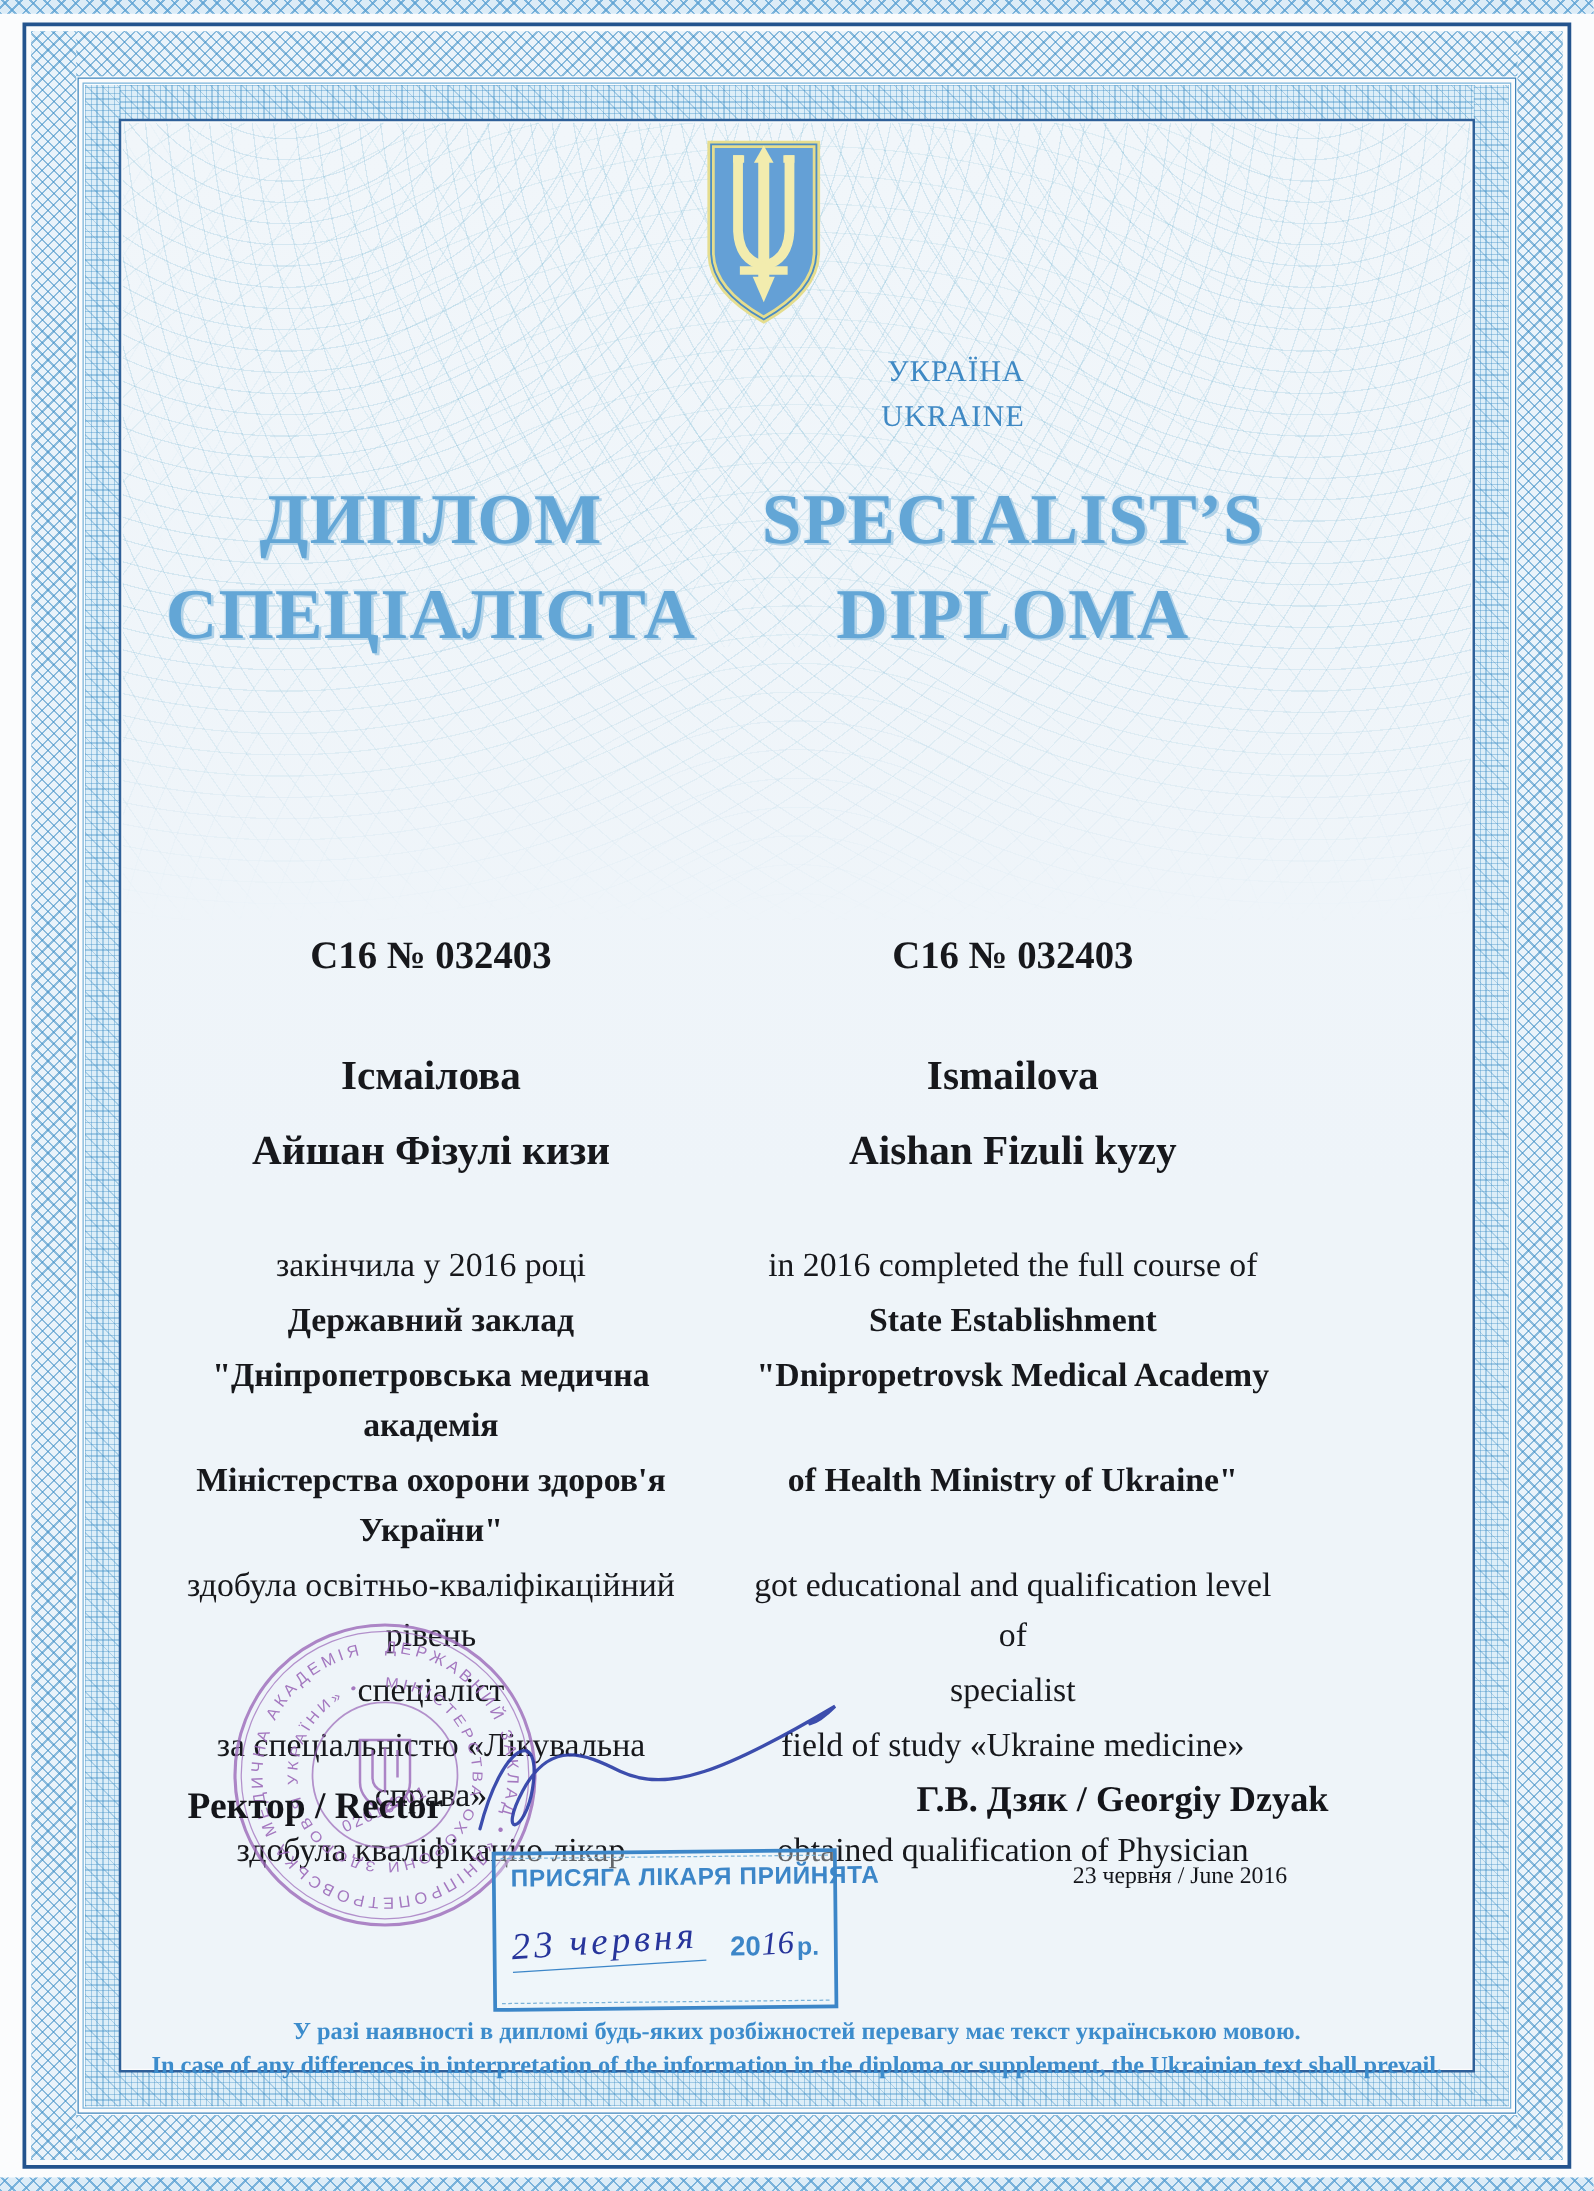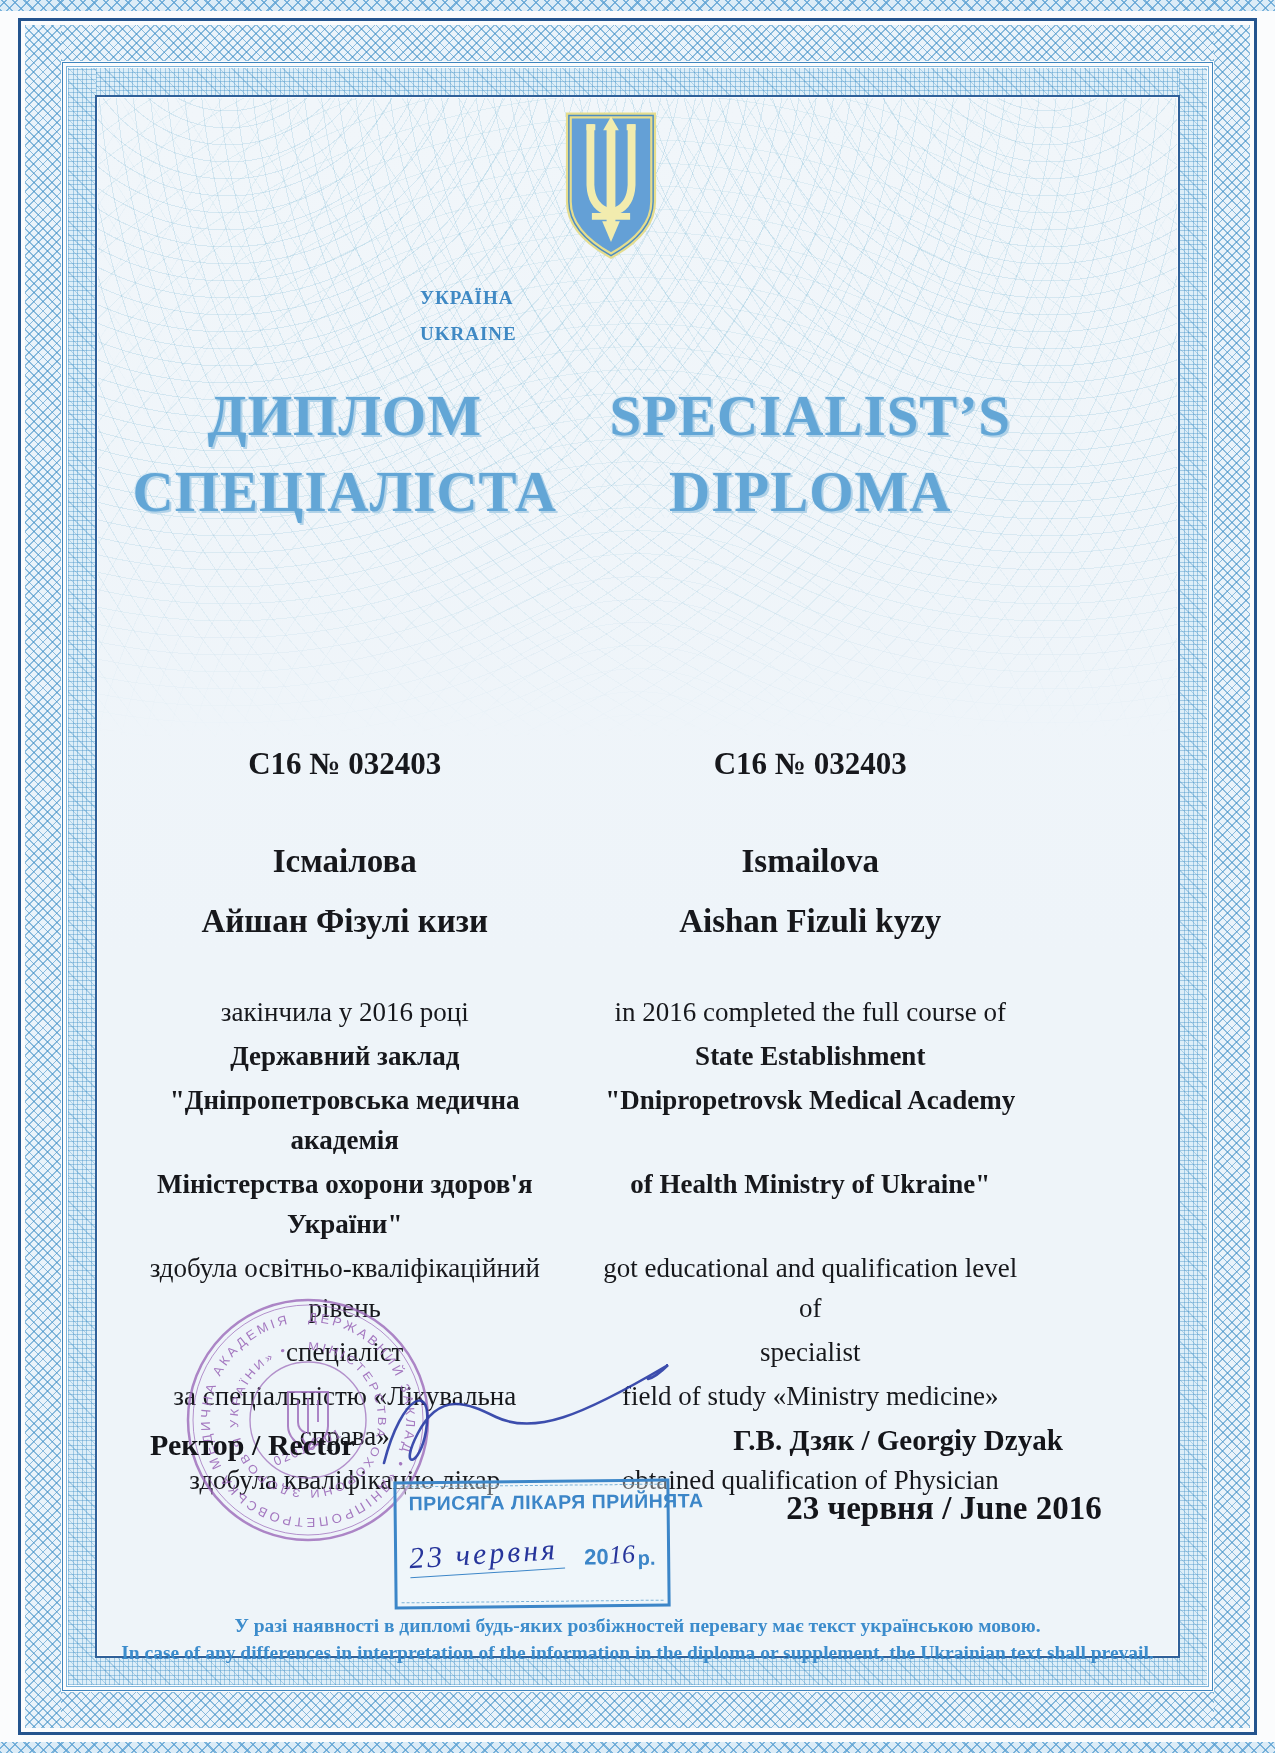--- a/index.html
+++ b/index.html
@@ -49,22 +49,22 @@
     mask-image:linear-gradient(#000 62%, transparent 100%);}
   .lattice{left:0;right:0;top:0;height:420px;pointer-events:none;
     background:
       repeating-linear-gradient(58deg, rgba(110,180,210,.16) 0 1px, transparent 1px 24px),
       repeating-linear-gradient(-58deg, rgba(110,180,210,.16) 0 1px, transparent 1px 24px);
     -webkit-mask-image:radial-gradient(ellipse at 50% 30%, #000 40%, transparent 85%);
     mask-image:radial-gradient(ellipse at 50% 30%, #000 40%, transparent 85%);}
 
   
   .emblem{left:464px;top:10px;width:98px;height:158px;}
-  .country{left:322px;top:182px;width:400px;text-align:left;
-    color:#3f89c4;font-weight:bold;font-size:19px;line-height:36px;letter-spacing:1px;}
+  .country{left:322px;top:182px;width:400px;text-align:right;
+    color:#3f89c4;font-weight:normal;font-size:24px;line-height:36px;letter-spacing:1px;}
 
   
   .cols{left:30px;right:150px;display:grid;grid-template-columns:1fr 1fr;column-gap:32px;}
   .cell{text-align:center;color:#17181c;}
 
   
   .titles{top:280px;}
   .title{font-size:57px;line-height:76px;font-weight:bold;color:#63a6d6;
     letter-spacing:1px;text-align:center;
     text-shadow:2px 2px 0 rgba(167,204,229,.85), -1px -1px 0 rgba(200,225,240,.6);}
@@ -75,21 +75,21 @@
   .name{font-size:33px;font-weight:bold;line-height:42px;}
   .mt-name1{margin-top:58px;} .mt-name2{margin-top:18px;}
   .line{font-size:27px;line-height:40px;}
   .mt-first{margin-top:50px;} .mt-line{margin-top:4px;text-align:center;}
   .b{font-weight:bold;}
 
   
   .rector{left:52px;top:1330px;font-size:30px;font-weight:bold;color:#14151a;}
   .rightsig{left:560px;width:480px;text-align:center;color:#14151a;}
   .dzyak{top:1326px;font-size:29px;font-weight:bold;}
-  .sigdate{top:1392px;font-size:33px;font-weight:bold;padding-left:46px;}
+  .sigdate{top:1392px;font-size:19px;font-weight:normal;padding-left:46px;}
   .sealwrap{left:78px;top:1190px;width:264px;height:264px;opacity:.88;}
   .signature{left:270px;top:1253px;width:312px;height:120px;}
 
   
   .oath{left:296px;top:1382px;width:276px;height:128px;border:3px solid #3c86c8;
     transform:rotate(-.6deg);background:rgba(240,248,253,.35);box-sizing:border-box;
     padding:8px 10px 6px 12px;}
   .oath:before{content:"";position:absolute;left:4px;right:4px;top:2px;border-top:1px dashed #7ab2d9;}
   .oath:after{content:"";position:absolute;left:4px;right:4px;bottom:3px;border-top:1px dashed #7ab2d9;}
   .oath-line1{color:#3c86c8;font-family:"Liberation Sans",sans-serif;font-weight:bold;
@@ -178,21 +178,21 @@
     <div class="cell line mt-line b">State Establishment</div>
     <div class="cell line mt-line b">"Дніпропетровська медична академія</div>
     <div class="cell line mt-line b">"Dnipropetrovsk Medical Academy</div>
     <div class="cell line mt-line b">Міністерства охорони здоров'я України"</div>
     <div class="cell line mt-line b">of Health Ministry of Ukraine"</div>
     <div class="cell line mt-line">здобула освітньо-кваліфікаційний рівень</div>
     <div class="cell line mt-line">got educational and qualification level of</div>
     <div class="cell line mt-line">спеціаліст</div>
     <div class="cell line mt-line">specialist</div>
     <div class="cell line mt-line">за спеціальністю «Лікувальна справа»</div>
-    <div class="cell line mt-line">field of study «Ministry medicine»</div>
+    <div class="cell line mt-line">field of study «Ukraine medicine»</div>
     <div class="cell line mt-line">здобула кваліфікацію лікар</div>
     <div class="cell line mt-line">obtained qualification of Physician</div>
   </div>
 
   <div class="abs sealwrap">
     <svg width="264" height="264" viewBox="0 0 264 264">
       <defs>
         <path id="ringOut" d="M132,34 a98,98 0 1 1 -0.01,0" fill="none"></path>
         <path id="ringIn" d="M132,62 a70,70 0 1 1 -0.01,0" fill="none"></path>
       </defs>

